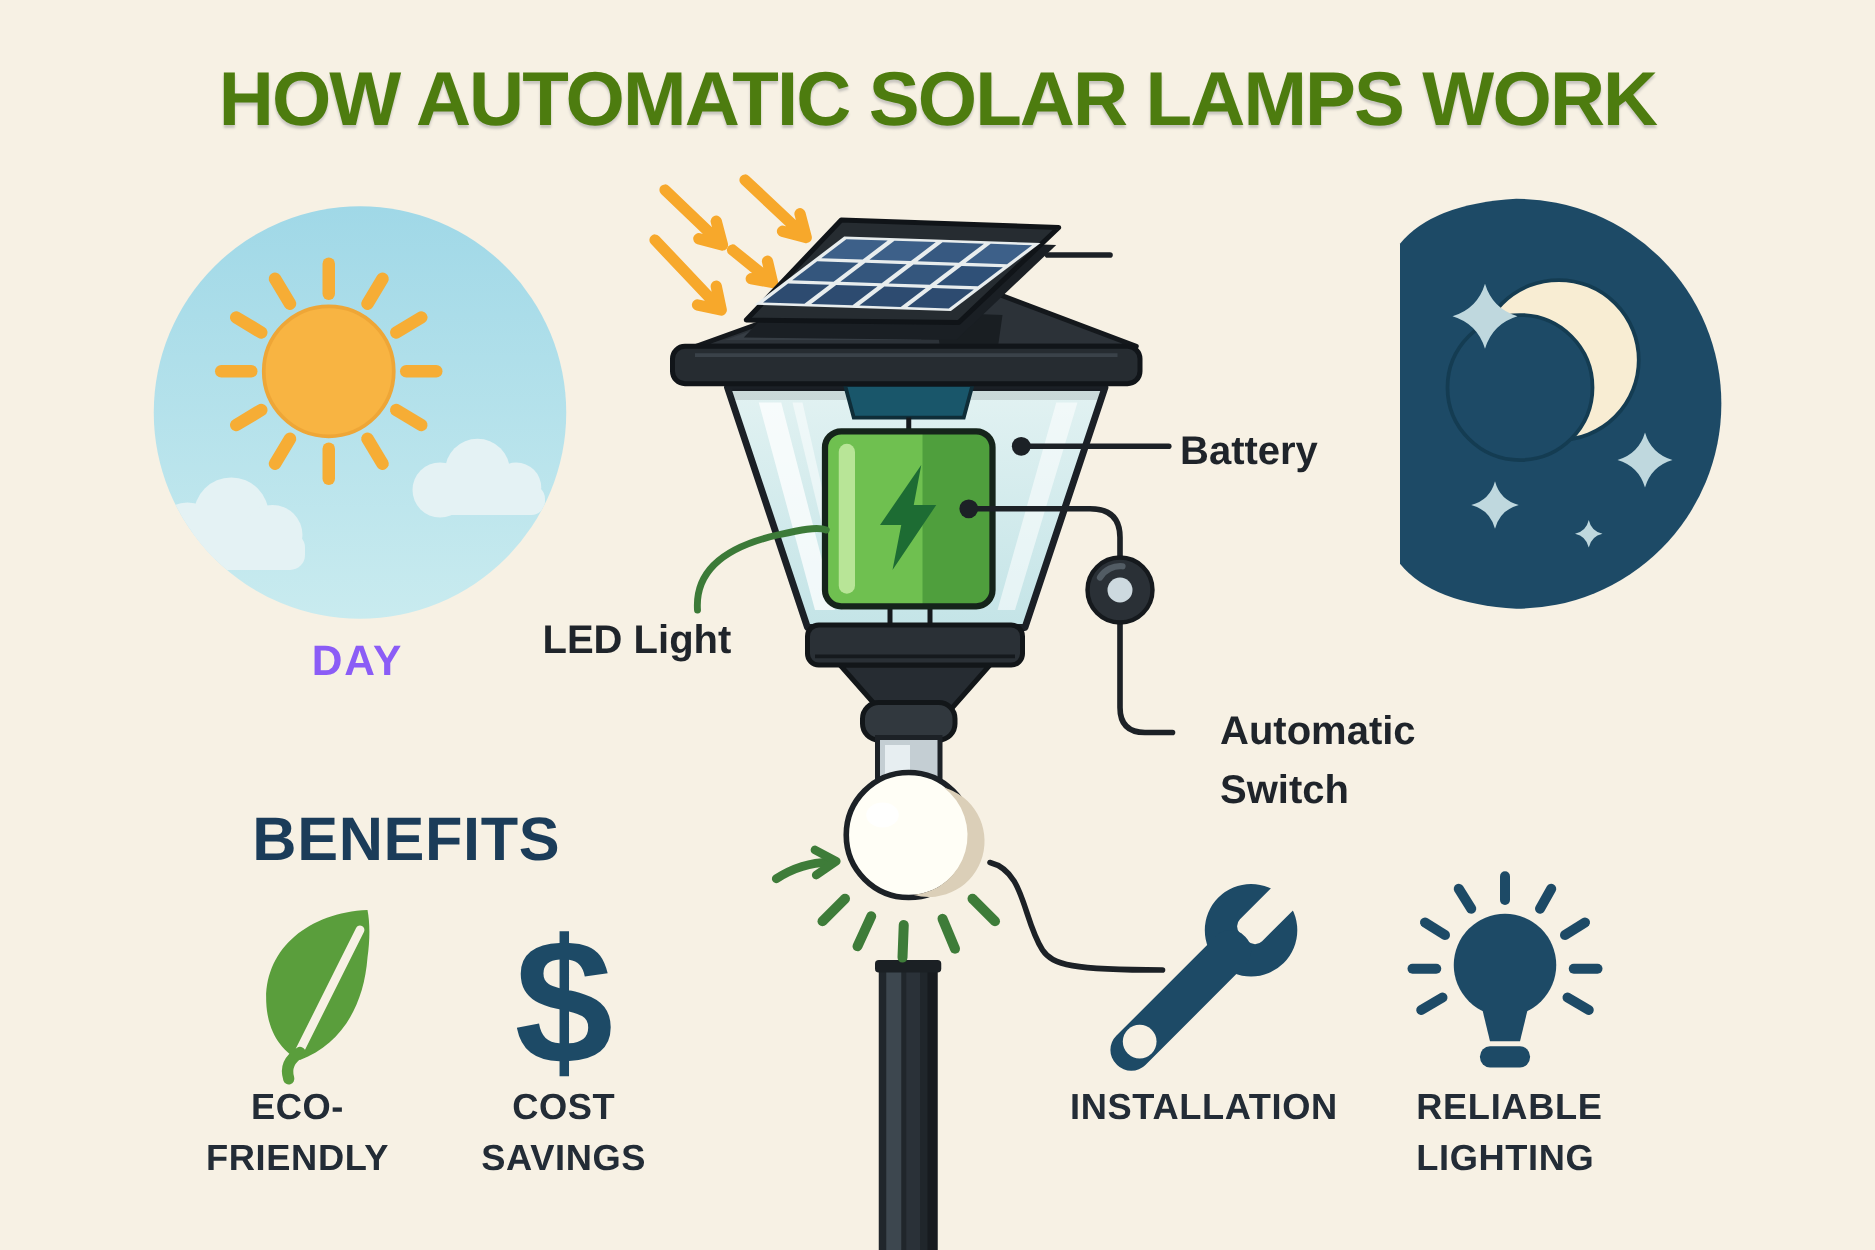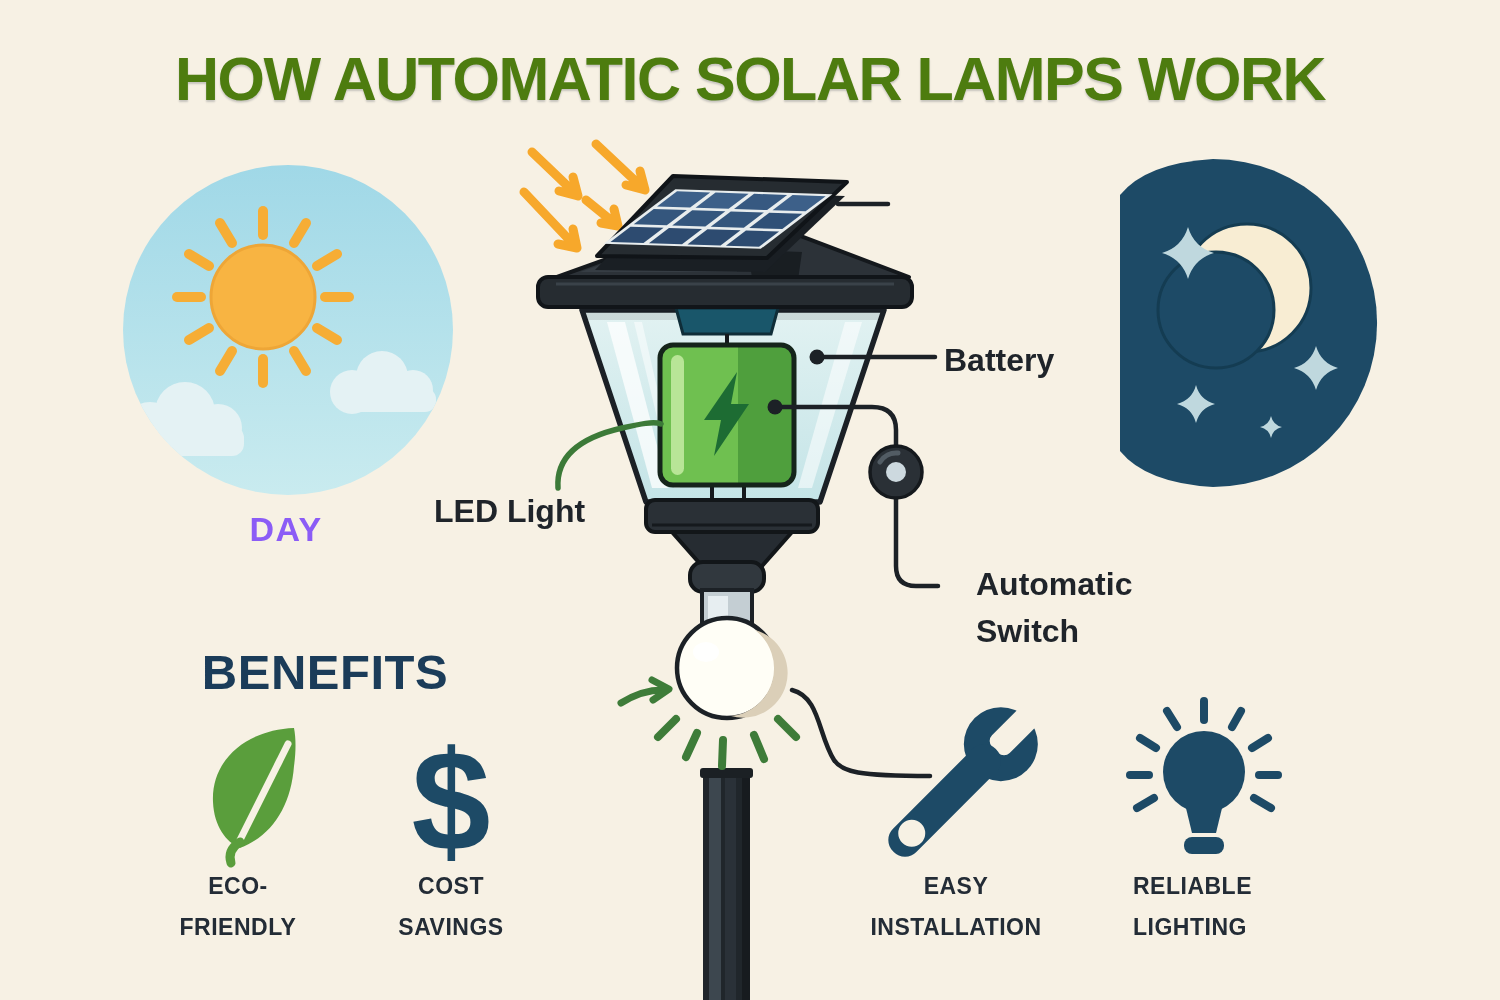--- a/index.html
+++ b/index.html
@@ -12,21 +12,21 @@
   .title{
     left:0;top:44px;width:1500px;text-align:center;
     font-size:61px;font-weight:700;letter-spacing:-1.5px;color:#4d7c0f;
     text-shadow:0 2px 2px rgba(30,40,60,.22);
   }
   .navy-label{font-weight:700;color:#8b5cf6;letter-spacing:1.5px;text-align:center;}
   .day-label{left:186px;top:510px;width:200px;font-size:34px;}
   .noc-label{left:1112px;top:510px;width:200px;font-size:34px;}
   .benefits-heading{left:175px;top:644px;width:300px;font-size:49px;color:#1b3c59;letter-spacing:.5px;}
   .lbl{font-size:32px;font-weight:700;color:#1f242a;line-height:47px;white-space:nowrap;}
-  .cap{font-size:23px;font-weight:700;color:#232c36;letter-spacing:.5px;line-height:41px;text-align:center;white-space:nowrap;}
+  .cap{font-size:29px;font-weight:700;color:#232c36;letter-spacing:.5px;line-height:41px;text-align:center;white-space:nowrap;}
   .cap span,.lbl span{display:block;}
   .capL{text-align:left;}
 </style>
 </head>
 <body>
 
 <div class="canvas">
 
   <svg class="scene" viewBox="0 0 1500 1000">
     <defs>
@@ -250,21 +250,20 @@
 
   <div class="abs cap" style="left:138px;top:866px;width:200px;">
     <span>ECO-</span>
     <span>FRIENDLY</span>
   </div>
   <div class="abs cap" style="left:351px;top:866px;width:200px;">
     <span>COST</span>
     <span>SAVINGS</span>
   </div>
   <div class="abs cap" style="left:856px;top:866px;width:200px;">
-    <span>EASY</span>
     <span>INSTALLATION</span>
   </div>
   <div class="abs cap capL" style="left:1133px;top:866px;width:230px;">
     <span>RELIABLE</span>
     <span>LIGHTING</span>
   </div>
 
 </div>
 
 </body></html>

